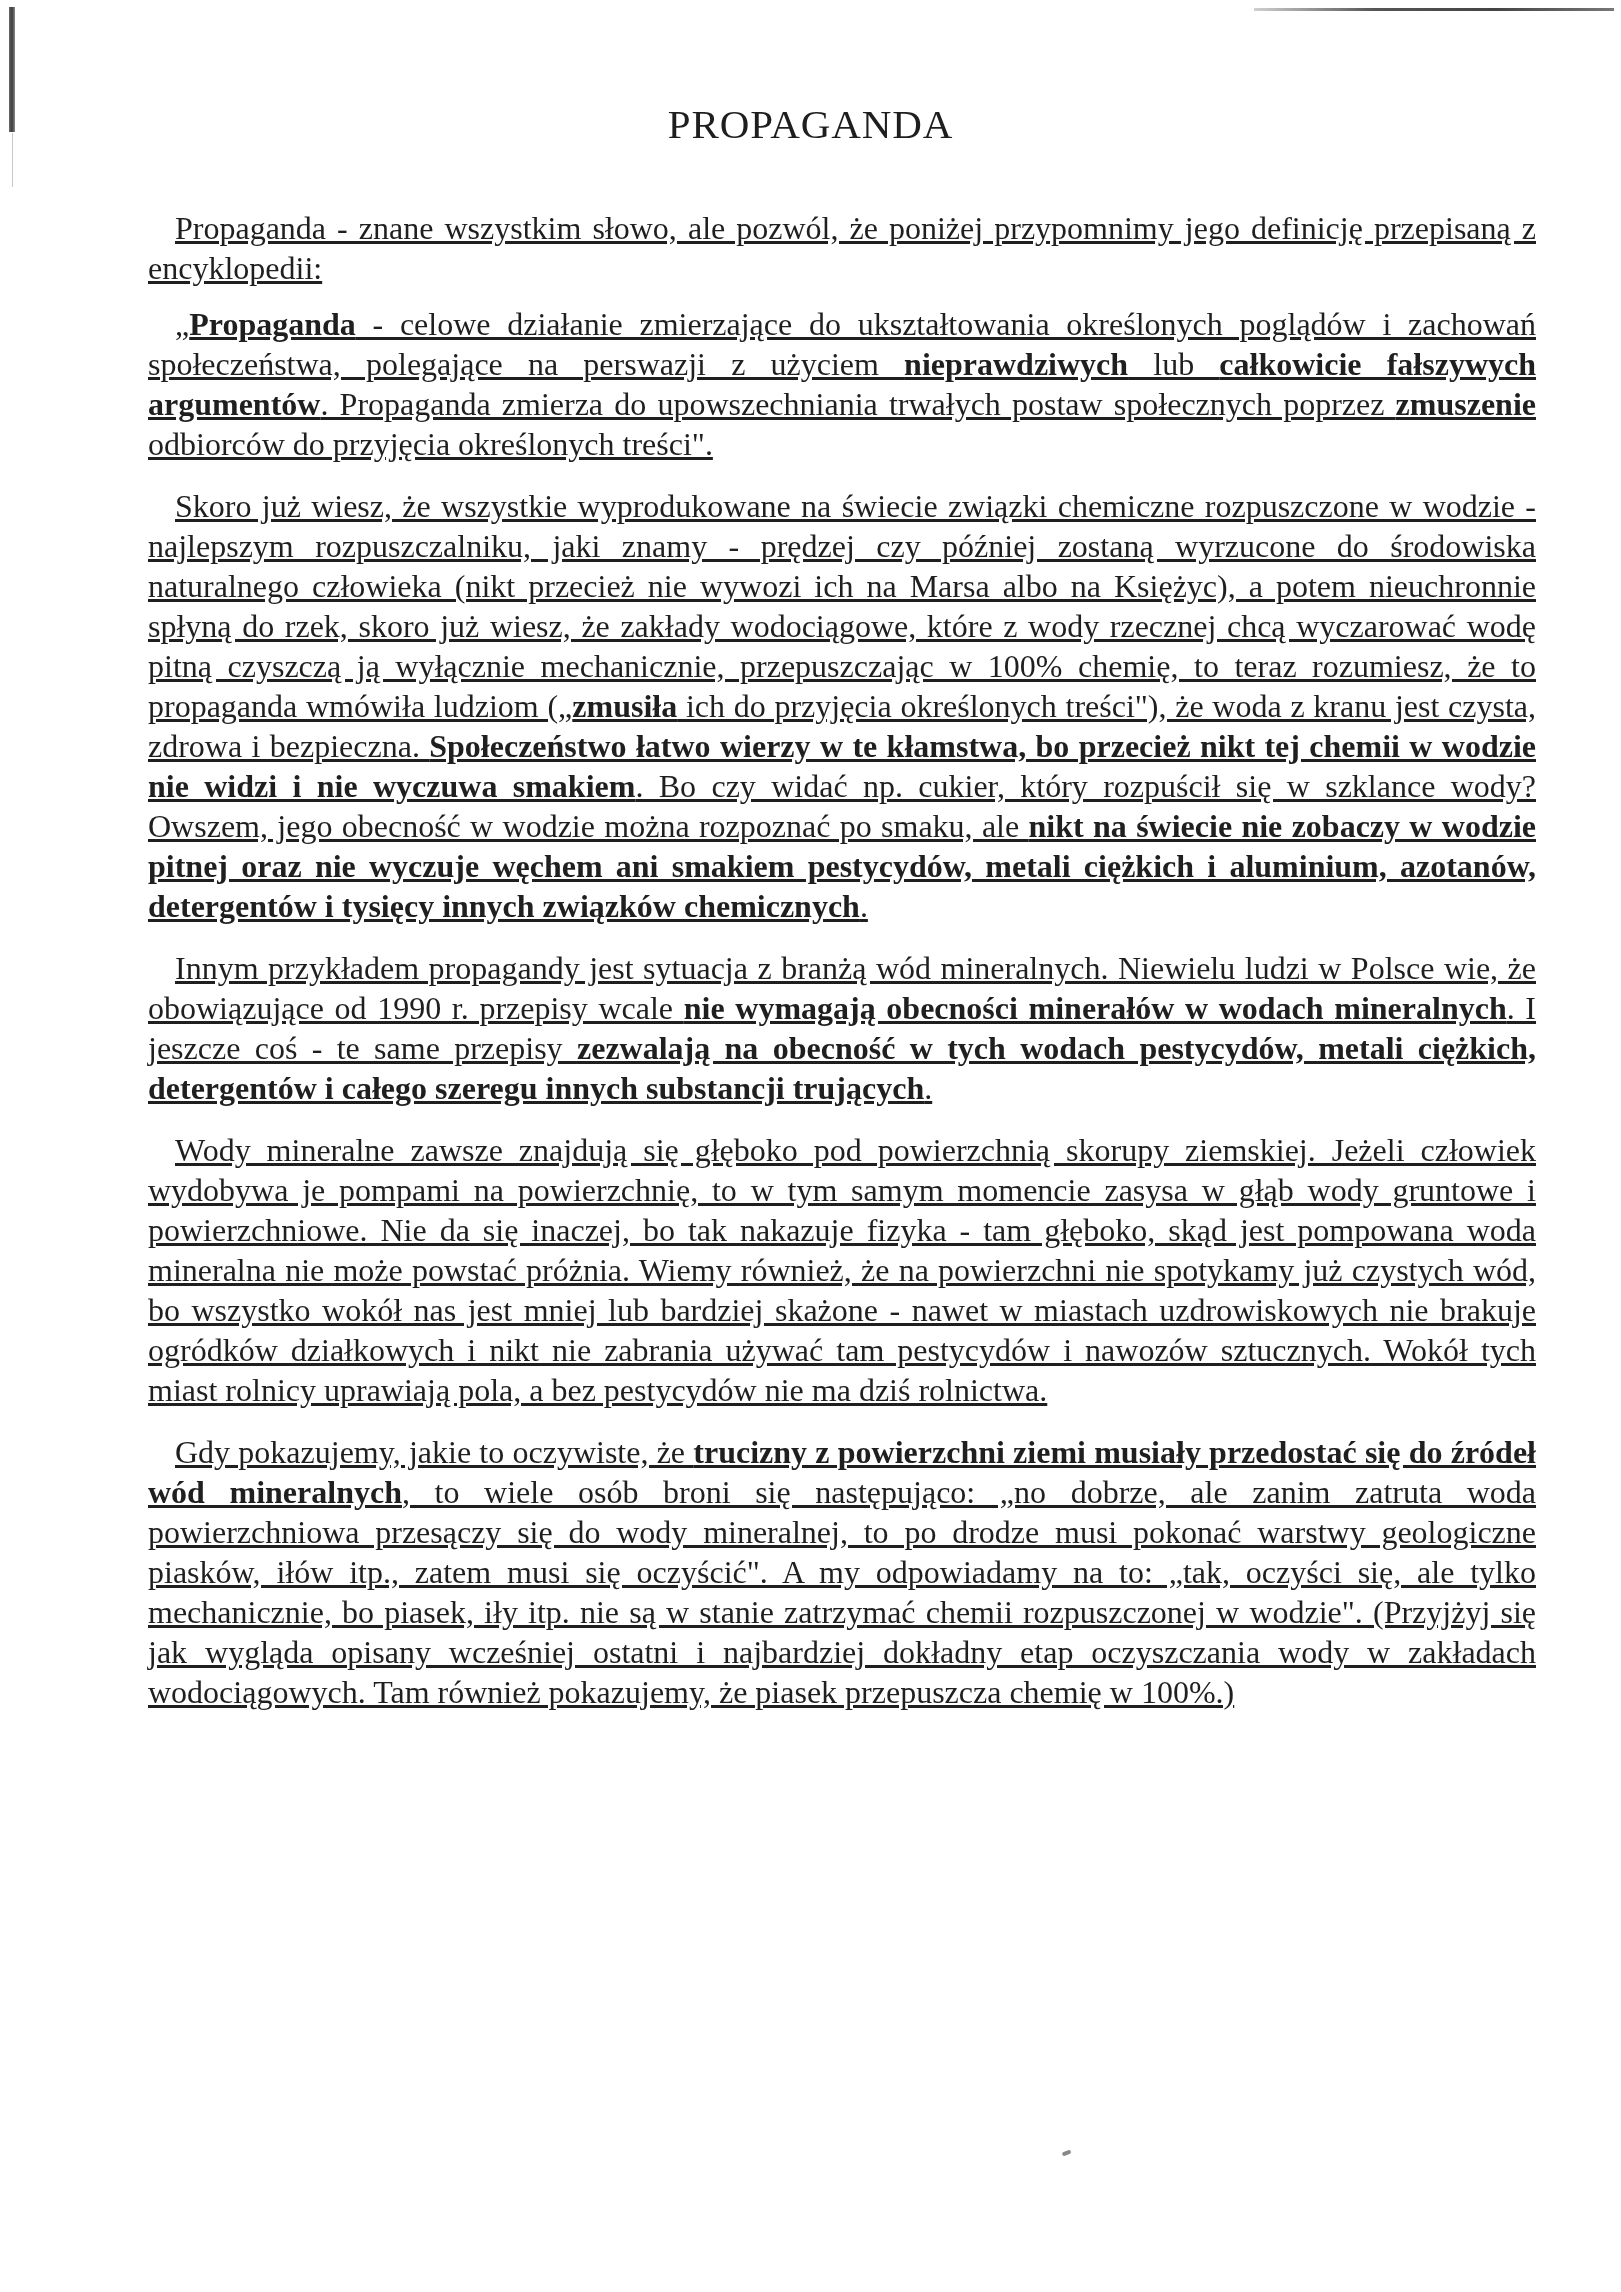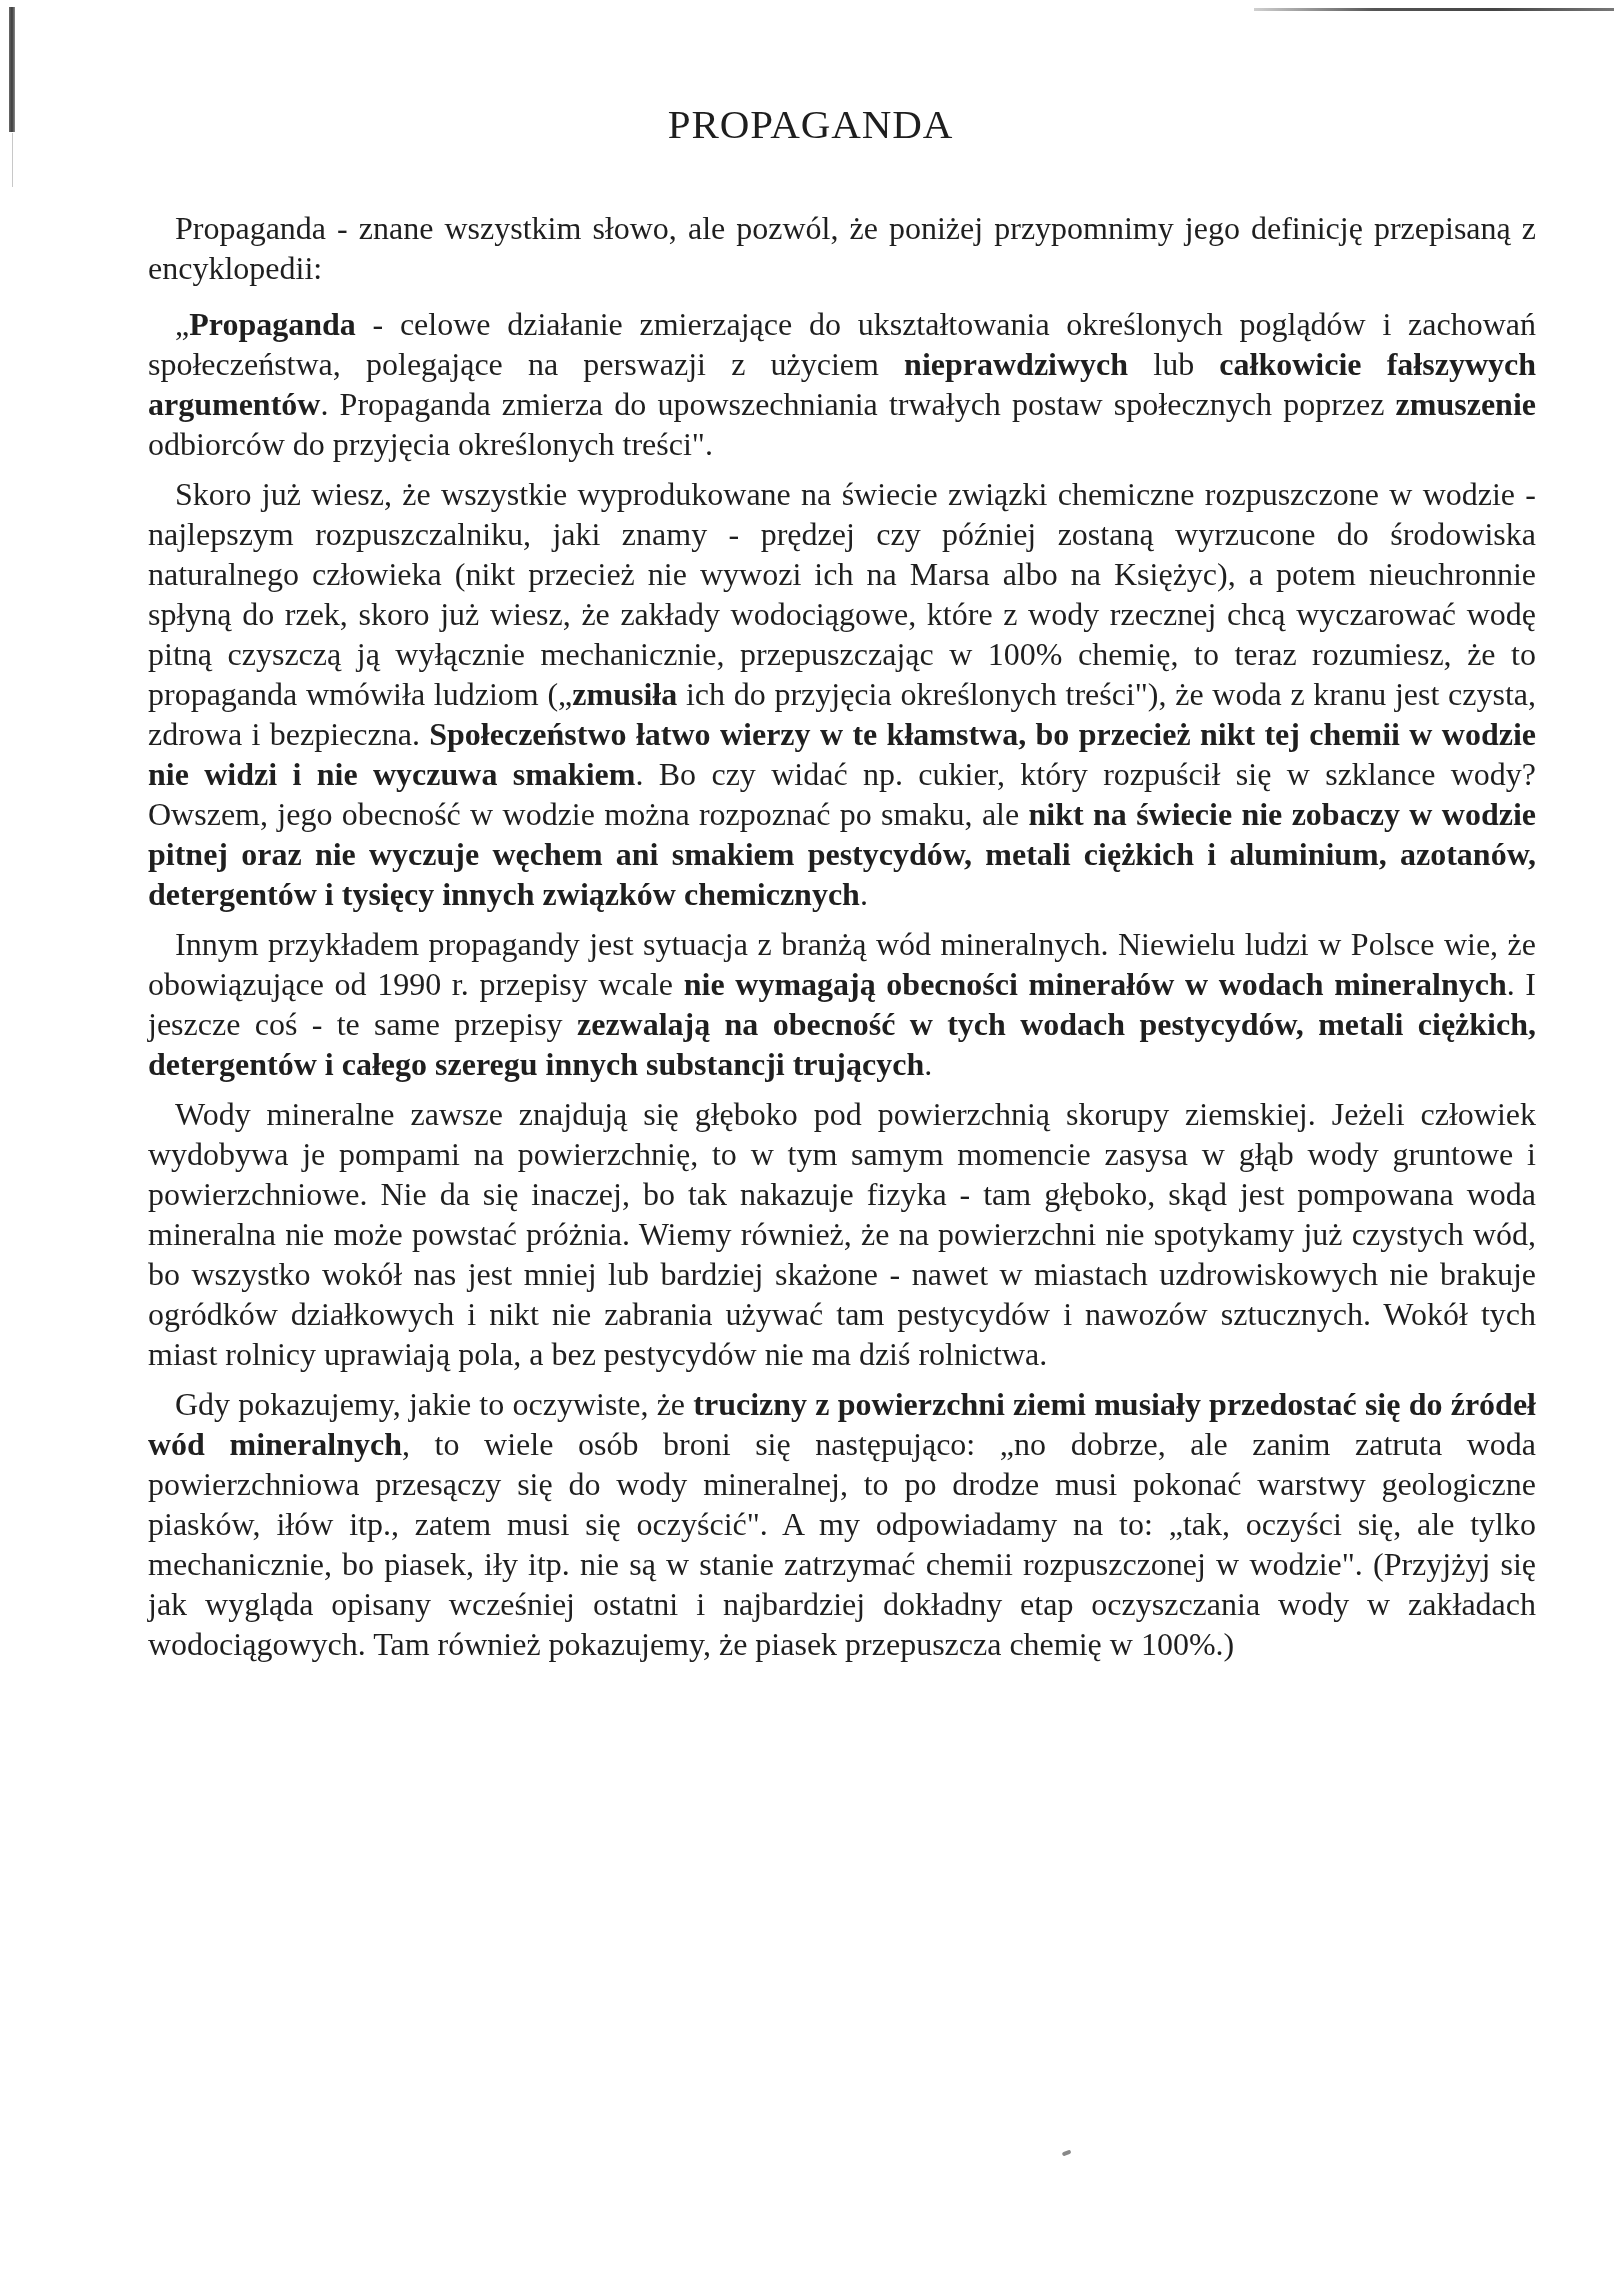--- a/index.html
+++ b/index.html
@@ -13,24 +13,24 @@
   .scan-edge-top { position: absolute; left: 1254px; top: 8px; width: 360px; height: 2.7px; background: linear-gradient(90deg,#d0d0d0,#555,#444,#777); }
   .speck { position: absolute; left: 1062px; top: 2151px; width: 9px; height: 3.6px; background: #888; border-radius: 2.7px; transform: rotate(-20deg); }
   .page-title {
     position: absolute; left: 0; width: 1621px; top: 100px; text-align: center;
     font-family: "Liberation Serif", "DejaVu Serif", serif;
     font-size: 41px; letter-spacing: 0.9px; color: #1e1e1e; margin: 0; font-weight: normal;
   }
   .content {
     position: absolute; left: 148px; top: 208px; width: 1388px;
     font-family: "Liberation Serif", "DejaVu Serif", serif;
-    font-size: 32px; line-height: 40px; text-align: justify;
+    font-size: 32px; line-height: 40px; text-align: justify; text-decoration: underline;
   }
   .para { margin: 0; text-indent: 27px; }
-  .para + .para { margin-top: 10px; }
+  .para + .para { margin-top: 22px; }
   .para.noindent-gap { margin-top: 16px; }
   .para b { font-weight: bold; }
 </style>
 </head>
 <body>
 
 <div class="scan-edge-left"></div>
 <div class="scan-edge-left-thin"></div>
 <div class="scan-edge-top"></div>
 <div class="speck"></div>

